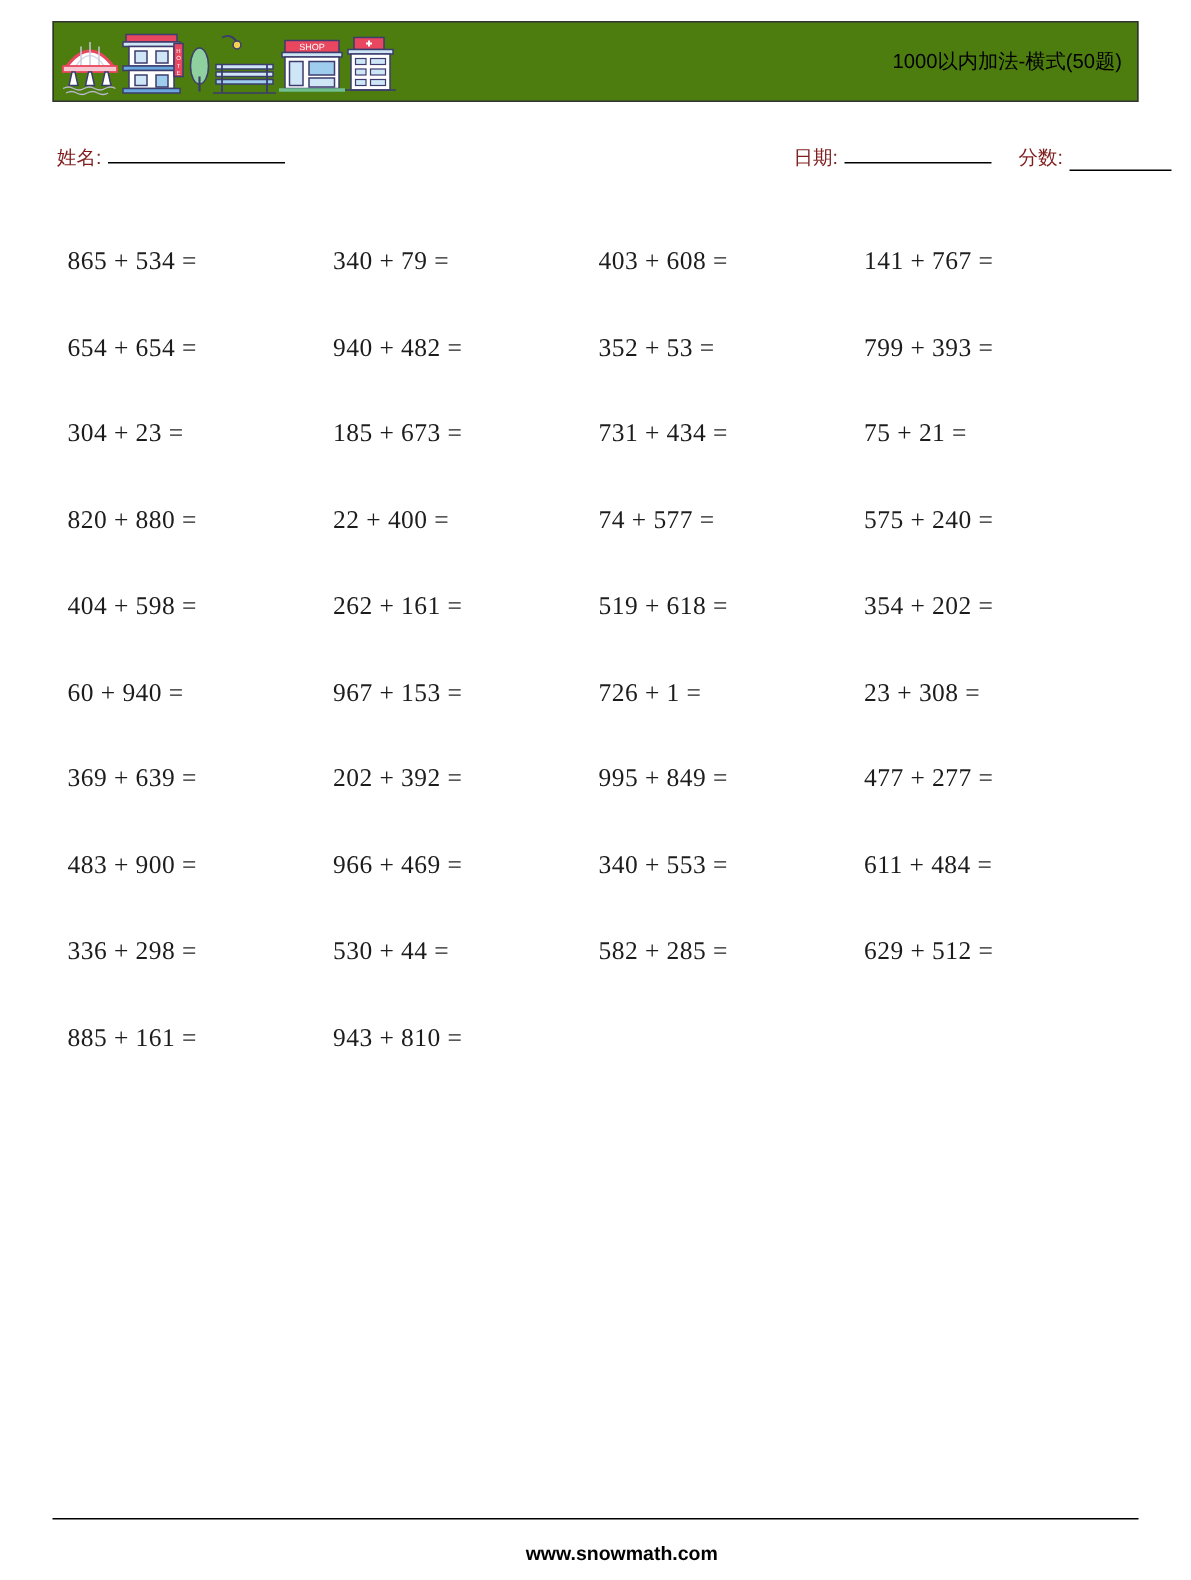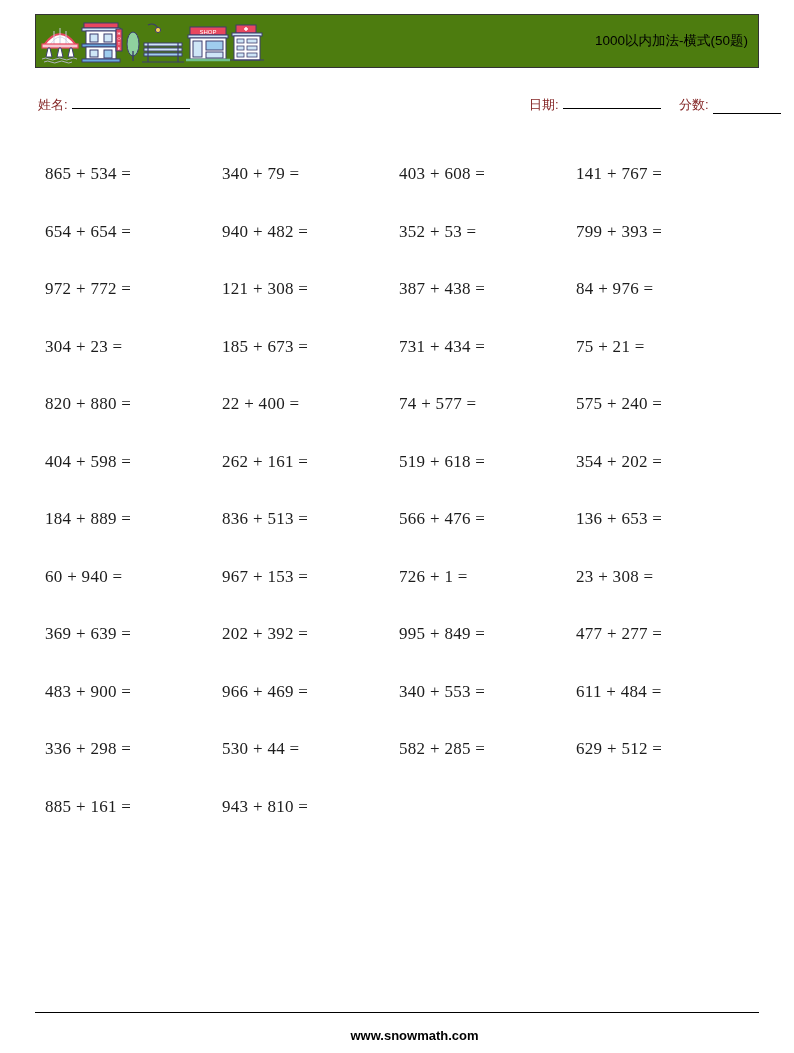--- a/index.html
+++ b/index.html
@@ -221,50 +221,38 @@
       <div class="pcell c2">403 + 608 =</div>
       <div class="pcell c3">141 + 767 =</div>
     </div>
     <div class="prow">
       <div class="pcell c0">654 + 654 =</div>
       <div class="pcell c1">940 + 482 =</div>
       <div class="pcell c2">352 + 53 =</div>
       <div class="pcell c3">799 + 393 =</div>
     </div>
     <div class="prow">
-      <div class="pcell c0">972 + 772 =</div>
-      <div class="pcell c1">121 + 308 =</div>
-      <div class="pcell c2">387 + 438 =</div>
-      <div class="pcell c3">84 + 976 =</div>
-    </div>
-    <div class="prow">
       <div class="pcell c0">304 + 23 =</div>
       <div class="pcell c1">185 + 673 =</div>
       <div class="pcell c2">731 + 434 =</div>
       <div class="pcell c3">75 + 21 =</div>
     </div>
     <div class="prow">
       <div class="pcell c0">820 + 880 =</div>
       <div class="pcell c1">22 + 400 =</div>
       <div class="pcell c2">74 + 577 =</div>
       <div class="pcell c3">575 + 240 =</div>
     </div>
     <div class="prow">
       <div class="pcell c0">404 + 598 =</div>
       <div class="pcell c1">262 + 161 =</div>
       <div class="pcell c2">519 + 618 =</div>
       <div class="pcell c3">354 + 202 =</div>
     </div>
     <div class="prow">
-      <div class="pcell c0">184 + 889 =</div>
-      <div class="pcell c1">836 + 513 =</div>
-      <div class="pcell c2">566 + 476 =</div>
-      <div class="pcell c3">136 + 653 =</div>
-    </div>
-    <div class="prow">
       <div class="pcell c0">60 + 940 =</div>
       <div class="pcell c1">967 + 153 =</div>
       <div class="pcell c2">726 + 1 =</div>
       <div class="pcell c3">23 + 308 =</div>
     </div>
     <div class="prow">
       <div class="pcell c0">369 + 639 =</div>
       <div class="pcell c1">202 + 392 =</div>
       <div class="pcell c2">995 + 849 =</div>
       <div class="pcell c3">477 + 277 =</div>

